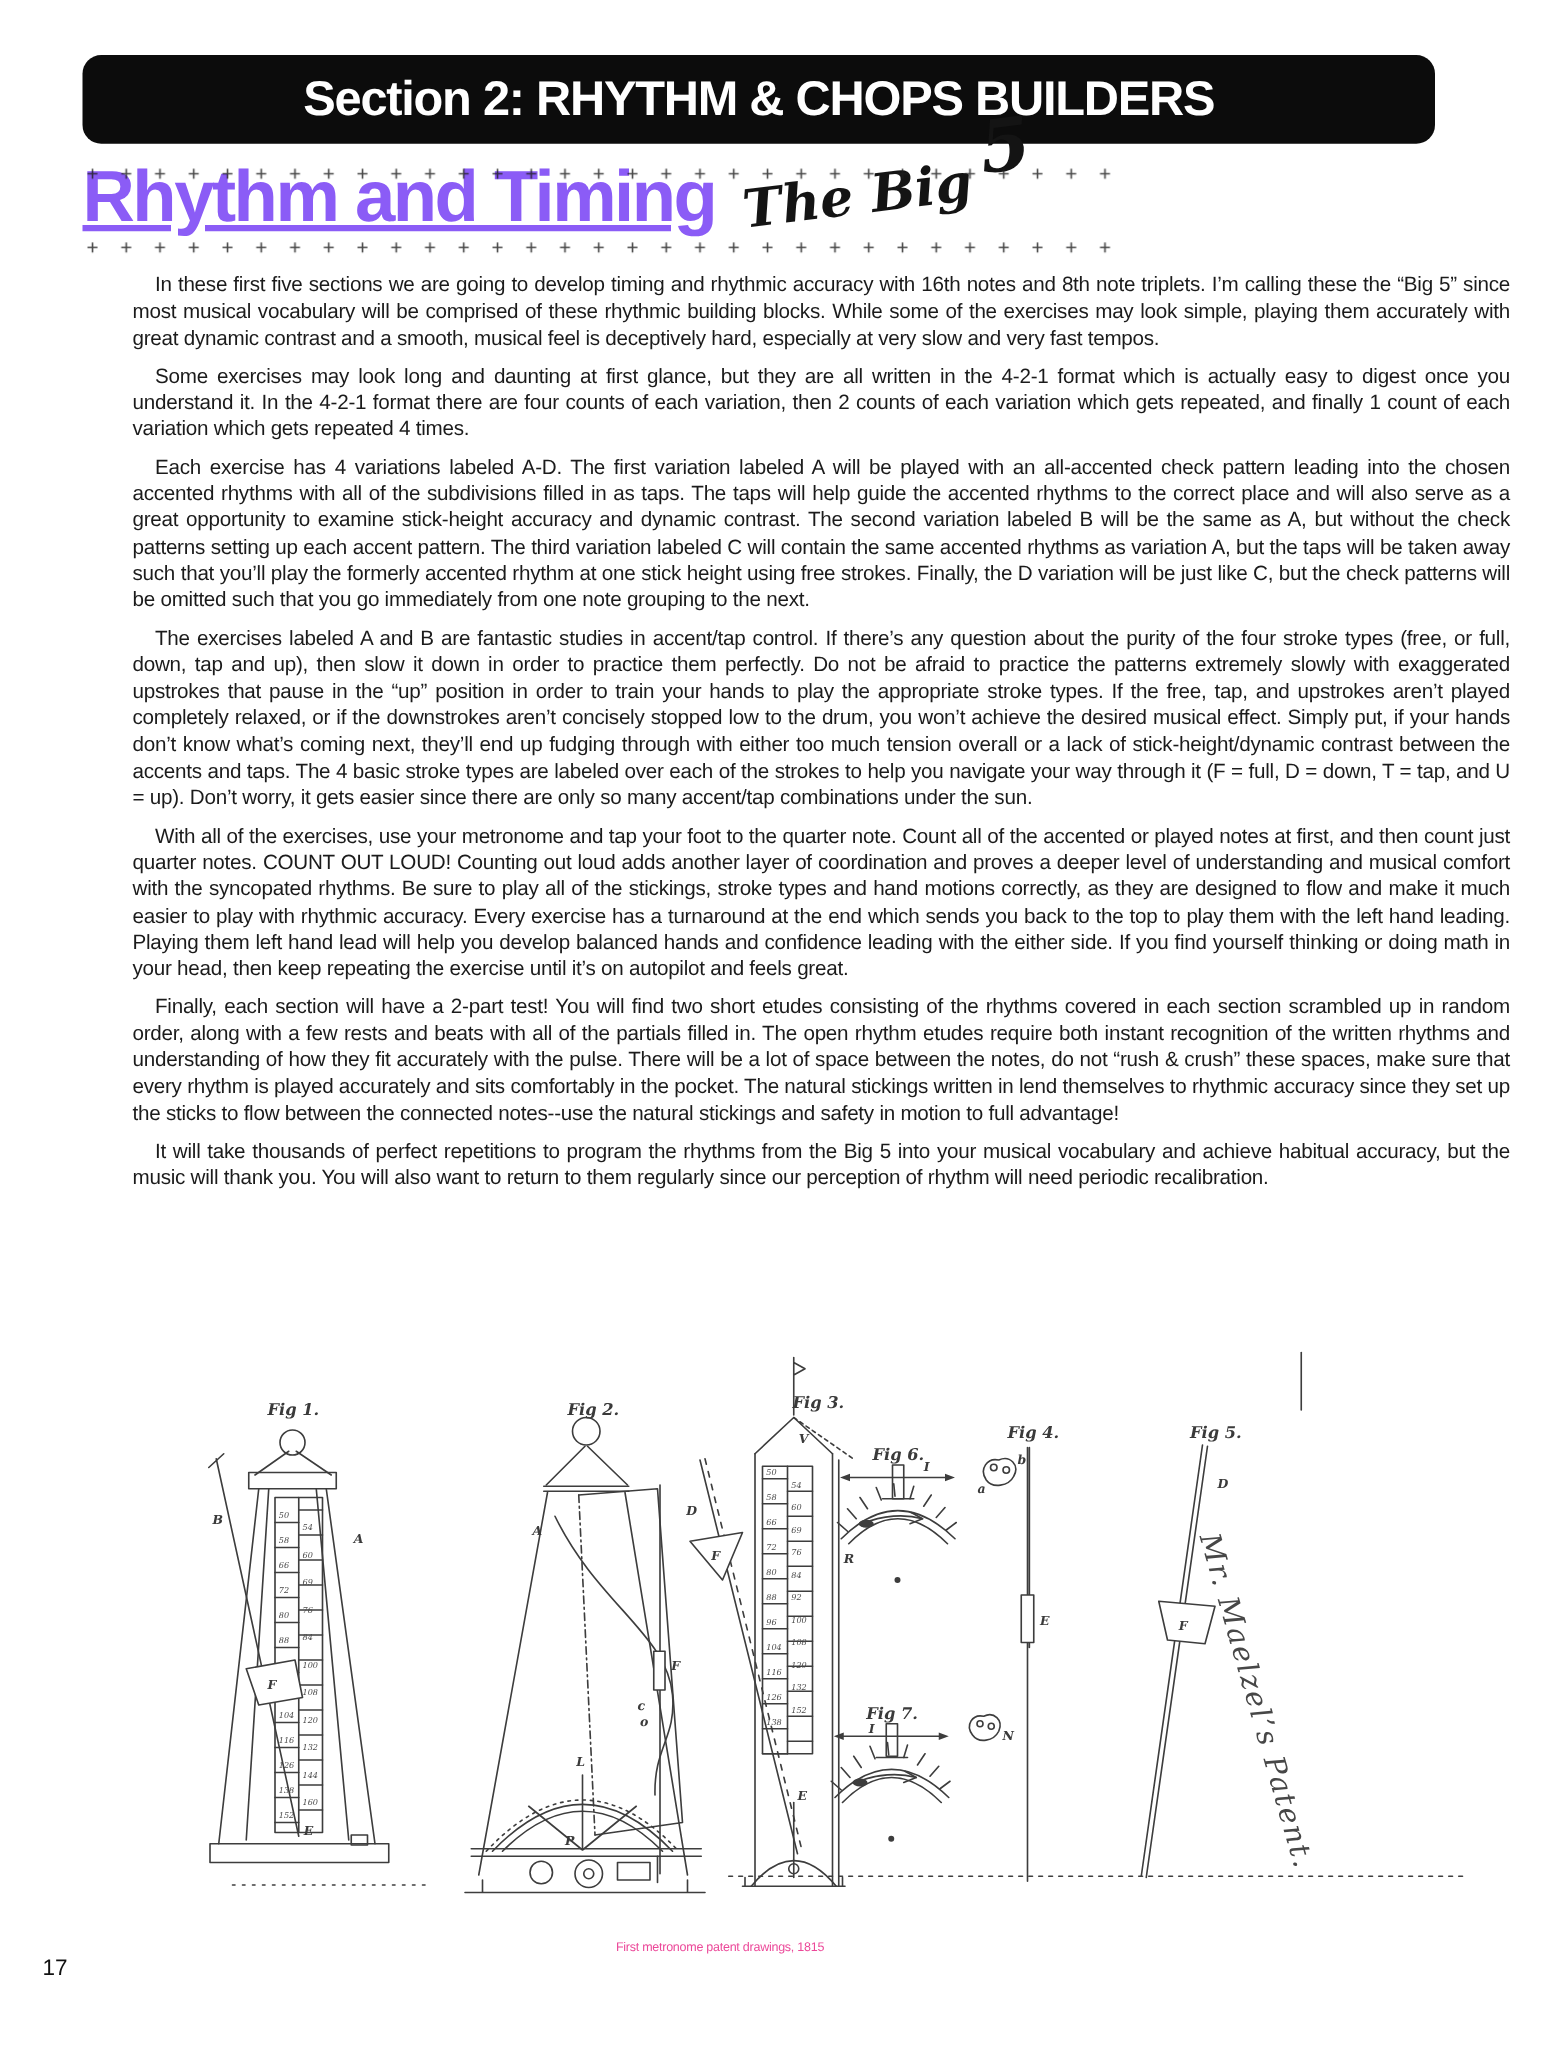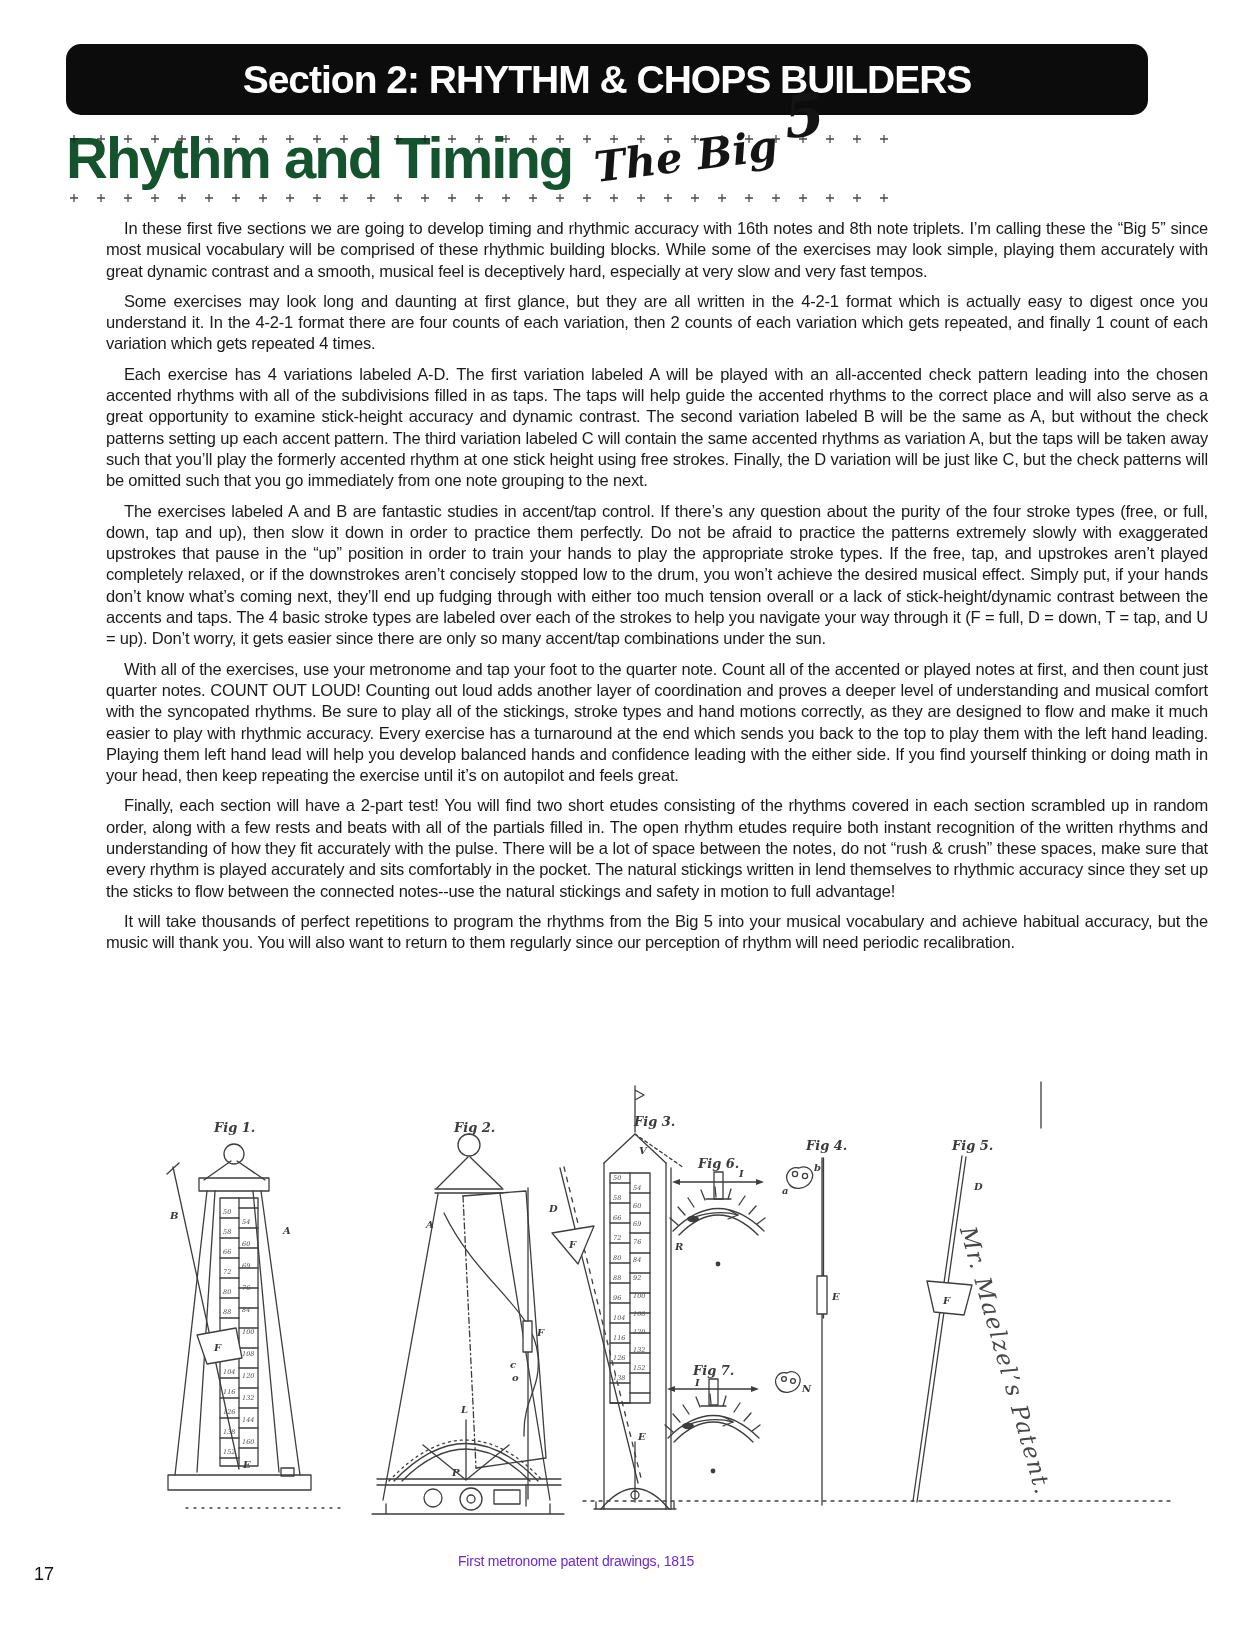--- a/index.html
+++ b/index.html
@@ -2,30 +2,30 @@
 <html><head>
 <meta charset="utf-8">
 <style>
   html,body{margin:0;padding:0;background:#888;}
   .page{position:relative;width:1233px;height:1644px;background:#ffffff;
         font-family:"Liberation Sans",sans-serif;overflow:hidden;margin:0 auto;}
   .section-bar{position:absolute;left:66px;top:44px;width:1082px;height:71px;
         background:#0c0c0c;border-radius:15px;display:flex;align-items:center;justify-content:center;}
   .section-bar span{color:#ffffff;font-size:39px;font-weight:bold;letter-spacing:-1px;white-space:nowrap;}
   .title-row{position:absolute;left:66px;top:122px;width:1080px;display:flex;align-items:flex-start;}
-  .title-main{font-size:58px;font-weight:bold;letter-spacing:-2px;color:#14532d;line-height:1.25;white-space:nowrap;}
+  .title-main{font-size:58px;font-weight:bold;letter-spacing:-2px;color:#8b5cf6;line-height:1.25;white-space:nowrap;text-decoration:underline;}
   .title-script{margin-left:26px;margin-top:6px;transform:rotate(-7deg);transform-origin:left bottom;
         font-family:"DejaVu Serif",serif;font-style:italic;font-weight:bold;font-size:42px;color:#141414;white-space:nowrap;}
   .title-script .num{font-size:58px;position:relative;top:-20px;margin-left:10px;}
   .regmarks{position:absolute;left:68px;top:133px;pointer-events:none;}
   .content{position:absolute;left:66px;top:218px;width:1102px;color:#1b1b1b;text-align:justify;margin-left:40px;}
   .content p{margin:0 0 9px 0;text-indent:18px;font-size:16.5px;line-height:21.3px;letter-spacing:-0.2px;}
   .figure-wrap{position:absolute;left:86px;top:1068px;width:1100px;height:470px;}
   .fig-caption{position:absolute;left:66px;top:1553px;width:1020px;text-align:center;
-        font-size:14px;color:#6d28d9;letter-spacing:-0.2px;}
+        font-size:10px;color:#ec4899;letter-spacing:-0.2px;}
   .page-num{position:absolute;left:34px;top:1564px;font-size:18px;color:#111;}
   
   svg.patent *{vector-effect:non-scaling-stroke;}
   svg.patent path, svg.patent line, svg.patent rect, svg.patent circle, svg.patent ellipse
         {fill:none;stroke:#3d3d3d;stroke-width:1.3;stroke-linecap:round;stroke-linejoin:round;}
   svg.patent .fill{fill:#3d3d3d;stroke:none;}
   svg.patent .wfill{fill:#ffffff;}
   svg.patent text{stroke:none;}
   .fig-label{font:italic bold 13px "DejaVu Serif",serif;fill:#3a3a3a;}
   .part{font:italic bold 10px "DejaVu Serif",serif;fill:#3a3a3a;}

